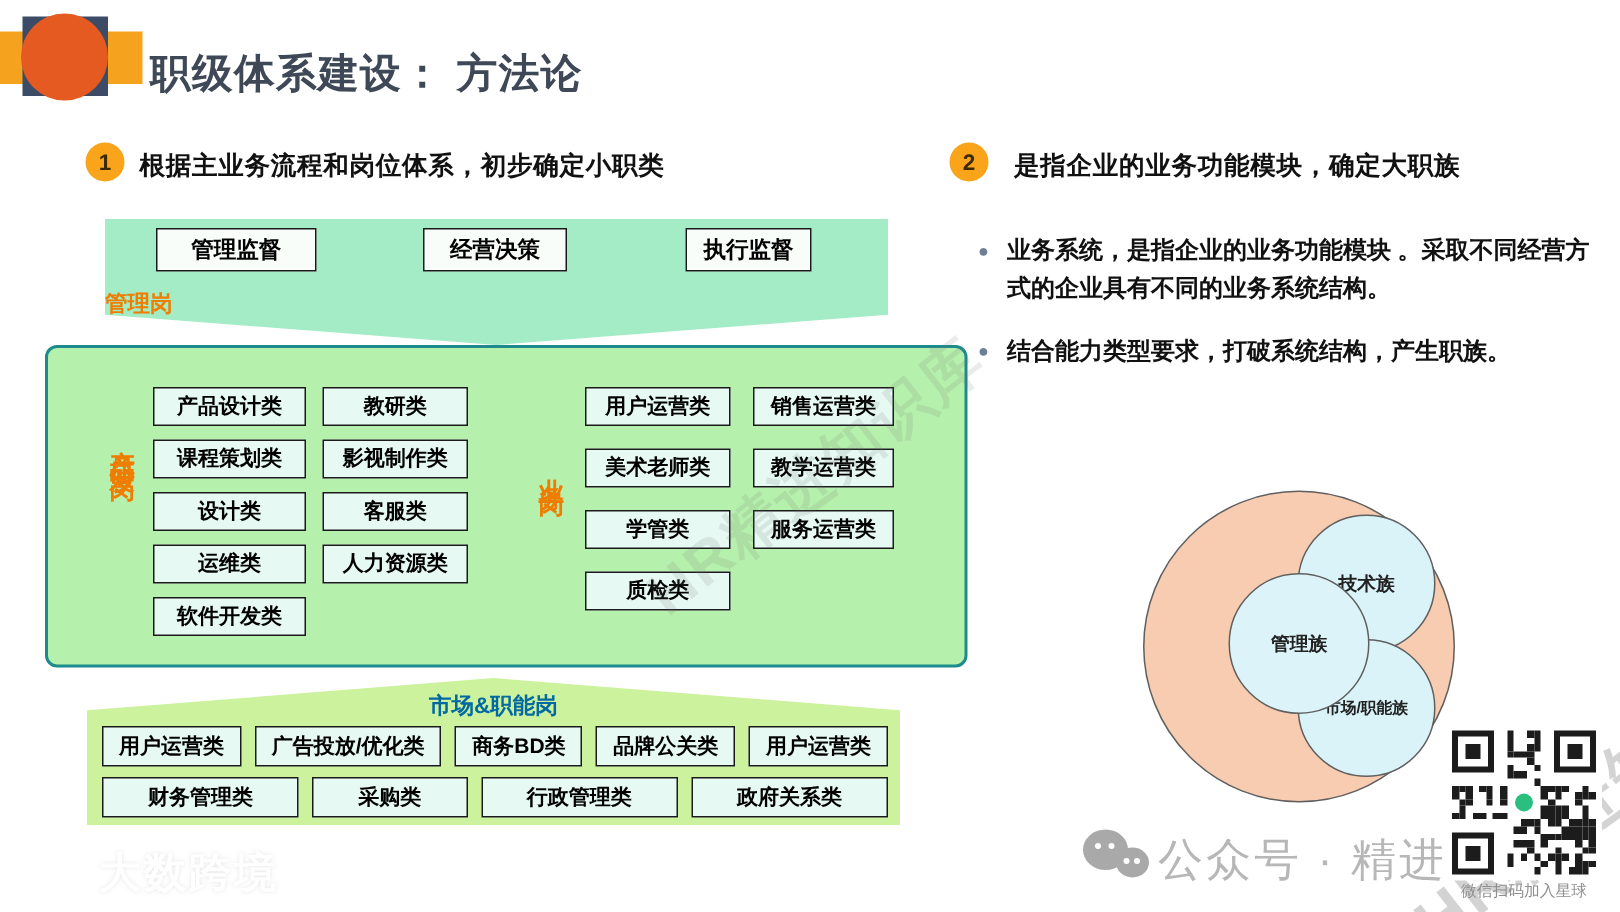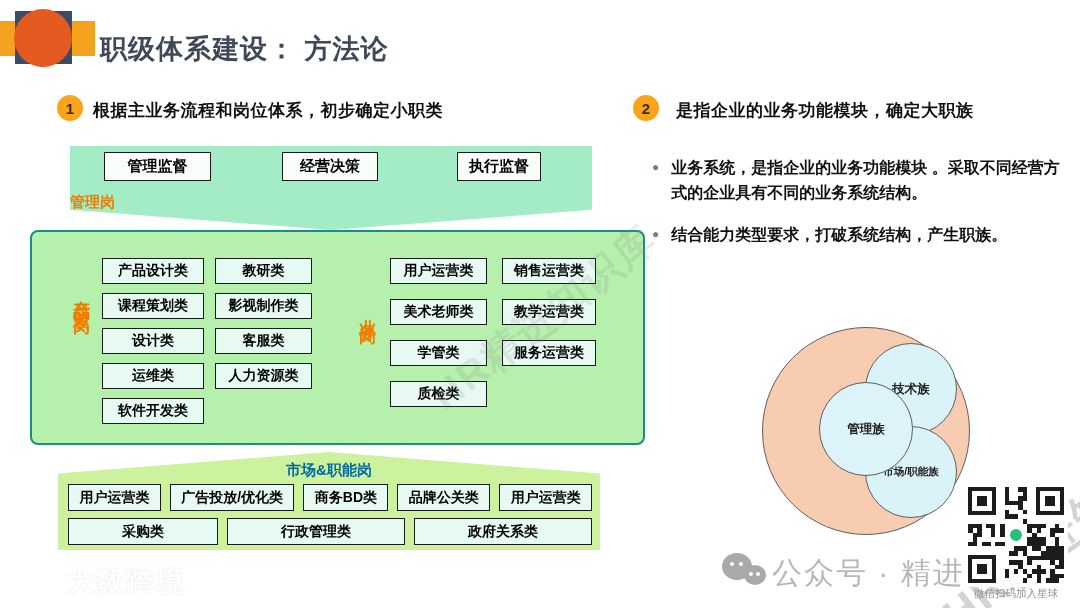--- a/index.html
+++ b/index.html
@@ -146,20 +146,21 @@
   <div class="band-bottom">
     <div class="band-bottom-label">市场&amp;职能岗</div>
     <div class="chip-row" style="top:32px;">
         <div class="chip grow">用户运营类</div>
         <div class="chip grow">广告投放/优化类</div>
         <div class="chip grow">商务BD类</div>
         <div class="chip grow">品牌公关类</div>
         <div class="chip grow">用户运营类</div>
       </div>
     <div class="chip-row" style="top:66px;">
+        <div class="chip grow">财务管理类</div>
         <div class="chip grow">采购类</div>
         <div class="chip grow">行政管理类</div>
         <div class="chip grow">政府关系类</div>
       </div>
   </div>
 
   <div class="notes">
     <div class="note">
       <span class="dot">●</span>
       <span>业务系统，是指企业的业务功能模块 。采取不同经营方式的企业具有不同的业务系统结构。</span>

